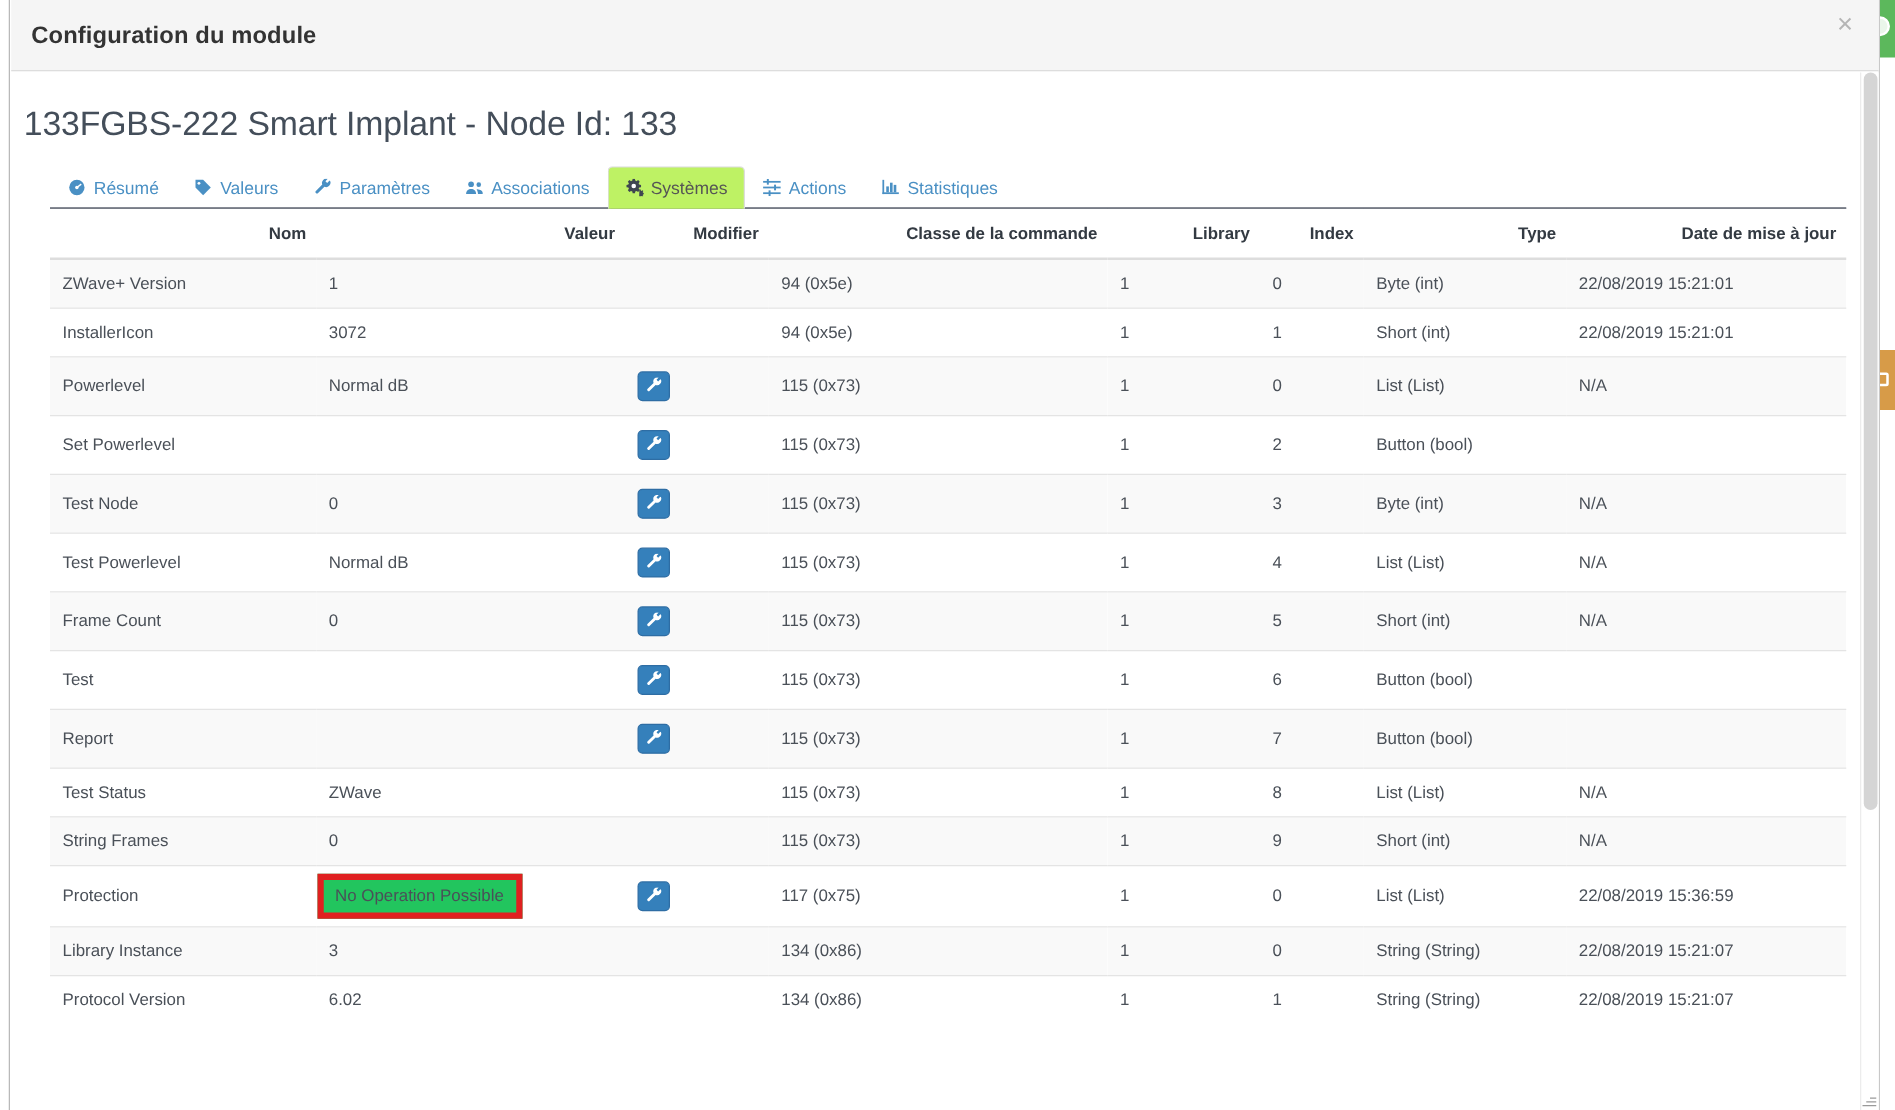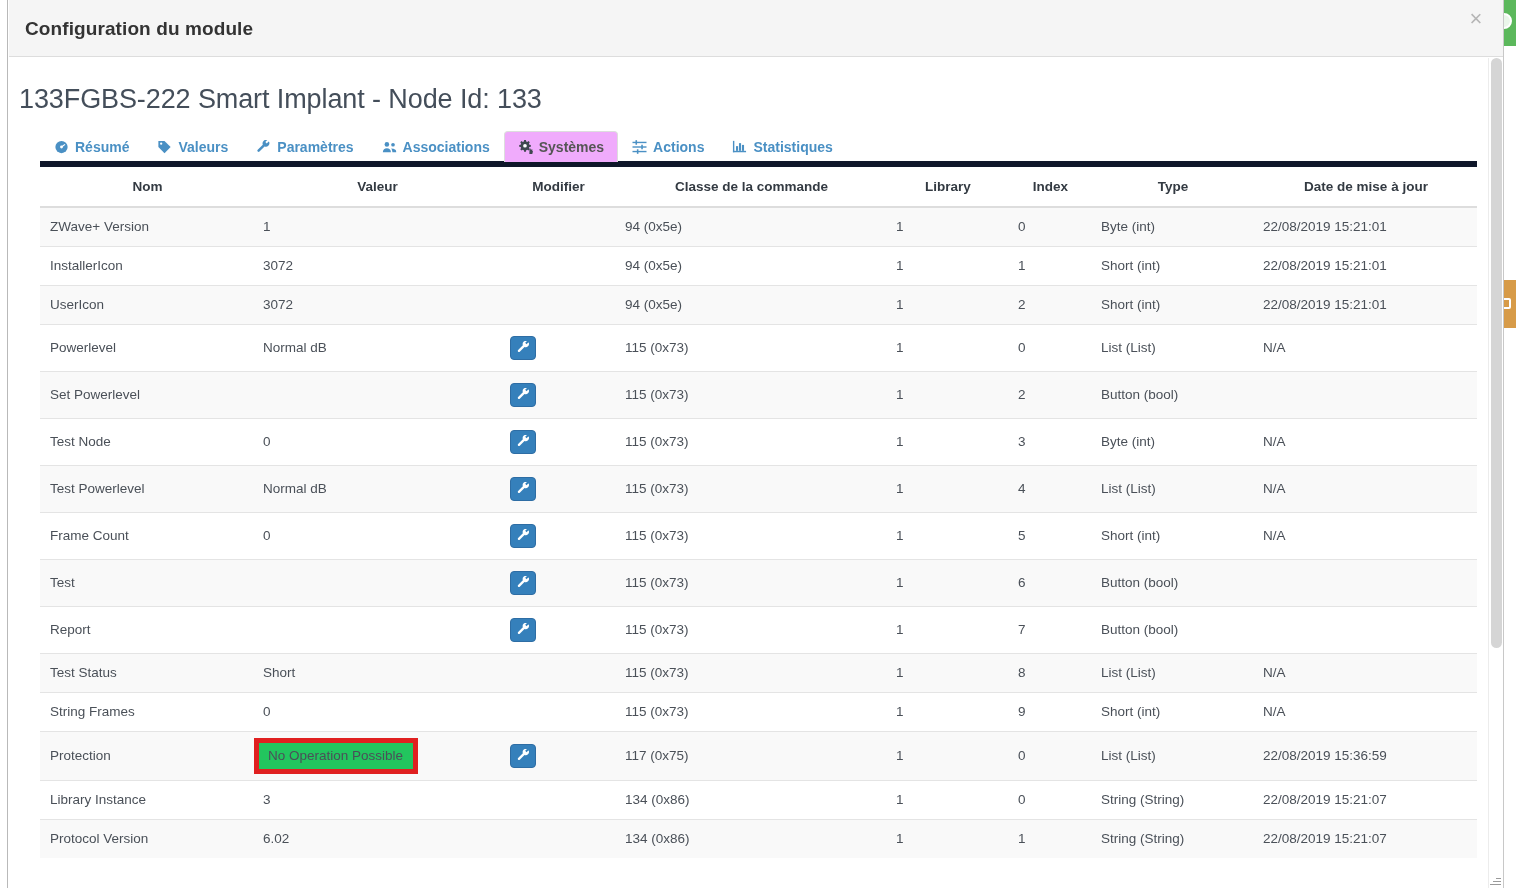--- a/index.html
+++ b/index.html
@@ -138,40 +138,40 @@
     letter-spacing: -.1px;
   }
 
   
   .tabs {
     margin: 16px 0 0 31px;
     height: 36px;
     list-style: none;
     padding: 0;
     display: flex;
-    border-bottom: 6px solid #0f172a;
+    align-items: flex-end;
+    border-bottom: 1px solid #0f172a;
     width: 1437px;
-    font-weight: bold;
   }
   .tab {
     display: flex;
     align-items: center;
     gap: 6px;
     padding: 8px 13px 9px 13px;
     font-size: 14px;
     color: #4a90c4;
     cursor: pointer;
     border: 1px solid transparent;
     border-bottom: none;
     margin-bottom: -1px;
     border-radius: 4px 4px 0 0;
     white-space: nowrap;
   }
   .tab.active {
-    background: #f0abfc;
+    background: #bef264;
     border-color: #dddddd;
     border-bottom-color: #ffffff;
     color: #555555;
   }
   .tab .ticon {
     display: inline-flex;
     width: 15px;
     height: 14px;
     align-items: center;
     justify-content: center;
@@ -184,21 +184,21 @@
     width: 1437px;
   }
   table.zw {
     width: 100%;
     border-collapse: collapse;
     font-size: 13.5px;
     color: #4a5058;
     table-layout: fixed;
   }
   table.zw th {
-    text-align: center;
+    text-align: right;
     font-weight: bold;
     color: #333a42;
     padding: 12px 8px 12px 10px;
     border-bottom: 2px solid #dddddd;
     font-size: 13.5px;
     background: #ffffff;
   }
   table.zw td {
     padding: 11px 8px 11px 10px;
     border-top: 1px solid #e4e4e4;
@@ -426,30 +426,20 @@
                 <td>InstallerIcon</td>
                 <td class="val-cell">3072</td>
                 <td></td>
                 <td>94 (0x5e)</td>
                 <td>1</td>
                 <td>1</td>
                 <td>Short (int)</td>
                 <td>22/08/2019 15:21:01</td>
               </tr>
               <tr>
-                <td>UserIcon</td>
-                <td class="val-cell">3072</td>
-                <td></td>
-                <td>94 (0x5e)</td>
-                <td>1</td>
-                <td>2</td>
-                <td>Short (int)</td>
-                <td>22/08/2019 15:21:01</td>
-              </tr>
-              <tr>
                 <td>Powerlevel</td>
                 <td class="val-cell">Normal dB</td>
                 <td><button class="btn-wrench">
                     <span>
                       <svg width="13" height="13" viewBox="0 0 16 16" fill="#ffffff">
                         <path d="M14.5 2.2a4 4 0 0 1-5.3 5.1L3.4 13.1a1.4 1.4 0 0 1-2-2l5.8-5.8A4 4 0 0 1 12.3.1l-2.2 2.2 1.6 1.6 2.2-2.2z"></path>
                       </svg>
                     </span>
                   </button></td>
                 <td>115 (0x73)</td>
@@ -549,21 +539,21 @@
                     </span>
                   </button></td>
                 <td>115 (0x73)</td>
                 <td>1</td>
                 <td>7</td>
                 <td>Button (bool)</td>
                 <td></td>
               </tr>
               <tr>
                 <td>Test Status</td>
-                <td class="val-cell">Short</td>
+                <td class="val-cell">ZWave</td>
                 <td></td>
                 <td>115 (0x73)</td>
                 <td>1</td>
                 <td>8</td>
                 <td>List (List)</td>
                 <td>N/A</td>
               </tr>
               <tr>
                 <td>String Frames</td>
                 <td class="val-cell">0</td>

